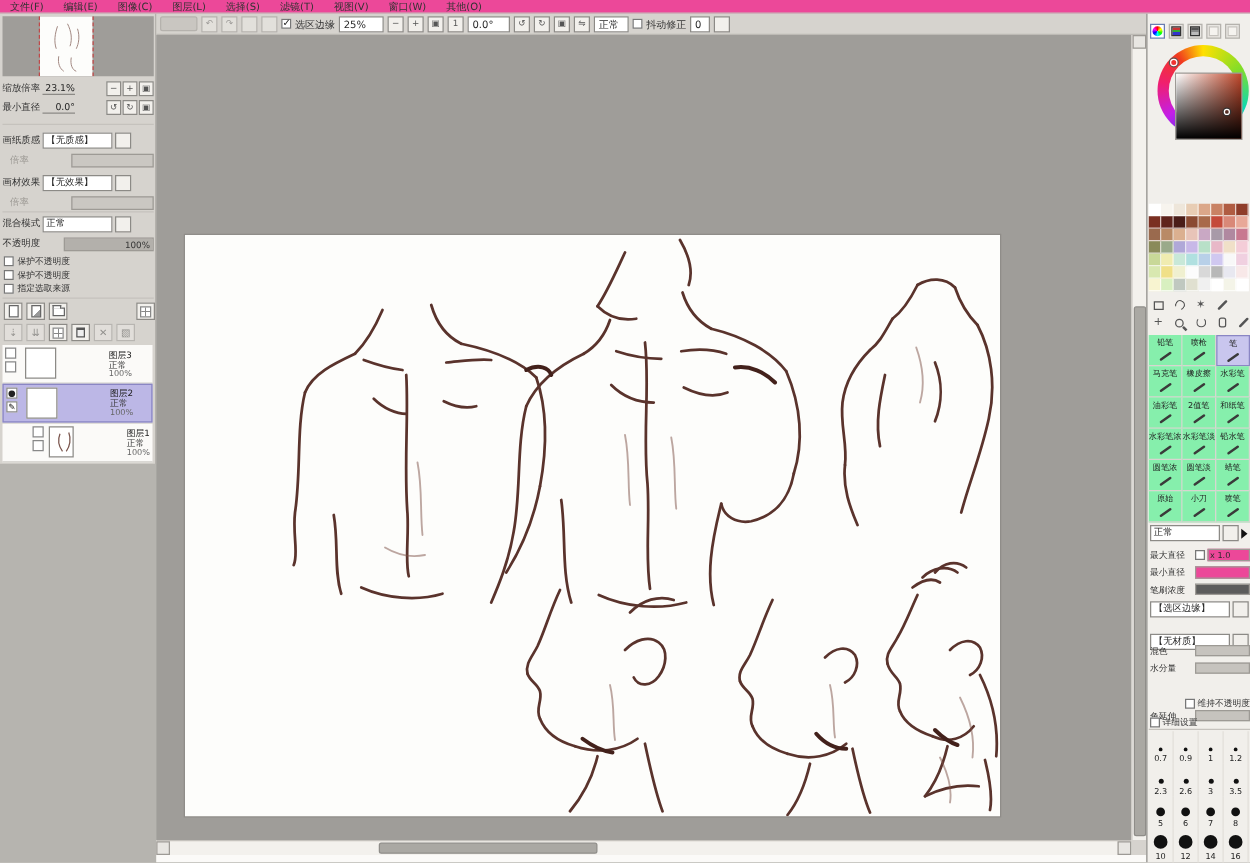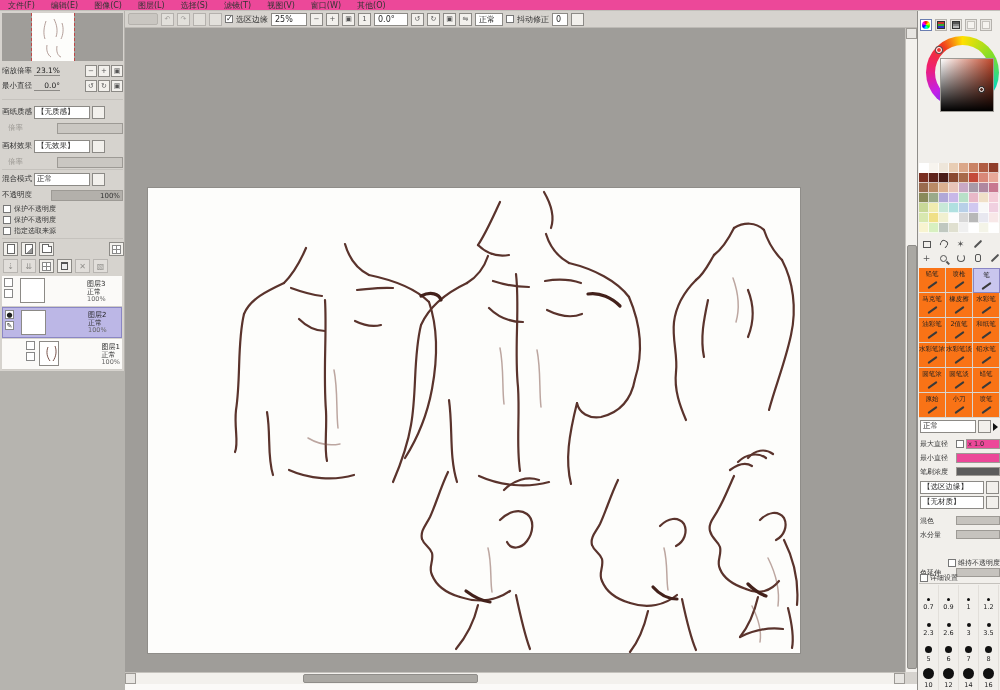--- a/index.html
+++ b/index.html
@@ -80,21 +80,21 @@
   .tool-row { left:2px; display:flex; gap:4px; align-items:center; }
   .tic { width:13px; height:12px; display:flex; align-items:center; justify-content:center; color:#555; font-size:9px; }
   .t-rect { width:8px; height:7px; border:1px solid #555; }
   .t-lasso { width:8px; height:8px; border:1px solid #555; border-radius:50%; border-bottom-color:transparent; transform:rotate(30deg); }
   .t-pen { width:10px; height:2px; background:#555; transform:rotate(-45deg); border-radius:1px; }
   .t-mag { width:7px; height:7px; border:1.5px solid #555; border-radius:50%; position:relative; }
   .t-mag:after { content:""; position:absolute; left:5px; top:6px; width:4px; height:1.5px; background:#555; transform:rotate(45deg); }
   .t-arc { width:8px; height:8px; border:1.5px solid #555; border-radius:50%; border-top-color:transparent; }
   .t-hand { width:6px; height:8px; border:1px solid #555; border-radius:2px; }
   #brush-grid { left:1px; top:257px; width:82px; display:flex; flex-wrap:wrap; }
-  .brush { width:27px; height:25px; border-right:1px solid #d8d5d0; border-bottom:1px solid #d8d5d0; background:#f97316; display:flex; flex-direction:column; align-items:center; padding-top:2px; }
+  .brush { width:27px; height:25px; border-right:1px solid #d8d5d0; border-bottom:1px solid #d8d5d0; background:#86efac; display:flex; flex-direction:column; align-items:center; padding-top:2px; }
   .brush.sel { background:#c9c6ee; border:1px solid #8a86c4; }
   .bname { font-size:6.5px; color:#222; white-space:nowrap; overflow:hidden; max-width:26px; }
   .bline { width:11px; height:2px; background:#3a3a3a; transform:rotate(-35deg); margin-top:5px; border-radius:1px; }
   .set-row { left:2px; width:80px; height:13px; display:flex; align-items:center; gap:2px; }
   .set-label { font-size:7px; color:#333; white-space:nowrap; width:34px; }
   .mini-slider { flex:1; height:9px; background:#c6c3be; border:1px solid #9d9a95; }
   .mini-slider.dark { background:#5c5c5c; }
   .mini-field { flex:1; height:10px; background:#ec4899; border:1px solid #9d9a95; font-size:6.5px; display:flex; align-items:center; padding:0 1px; }
   #size-grid { left:1px; top:574px; width:82px; display:flex; flex-wrap:wrap; }
   .size-cell { width:20px; height:26px; display:flex; flex-direction:column; align-items:center; justify-content:flex-end; border-right:1px solid #e2dfda; }
@@ -634,21 +634,21 @@
   <div class="set-row abs" style="top:454px;">
     <span class="set-label">笔刷浓度</span>
     <span class="mini-slider dark"></span>
   </div>
   <div class="set-row abs" style="top:470px;">
     <span class="drop" style="width:64px;">
         <span>【选区边缘】</span>
       </span>
     <span class="sbtn"></span>
   </div>
-  <div class="set-row abs" style="top:485px;">
+  <div class="set-row abs" style="top:496px;">
     <span class="drop" style="width:64px;">
         <span>【无材质】</span>
       </span>
     <span class="sbtn"></span>
   </div>
   <div class="set-row abs" style="top:503px;">
     <span class="set-label">混色</span>
     <span class="mini-slider"></span>
   </div>
   <div class="set-row abs" style="top:517px;">

